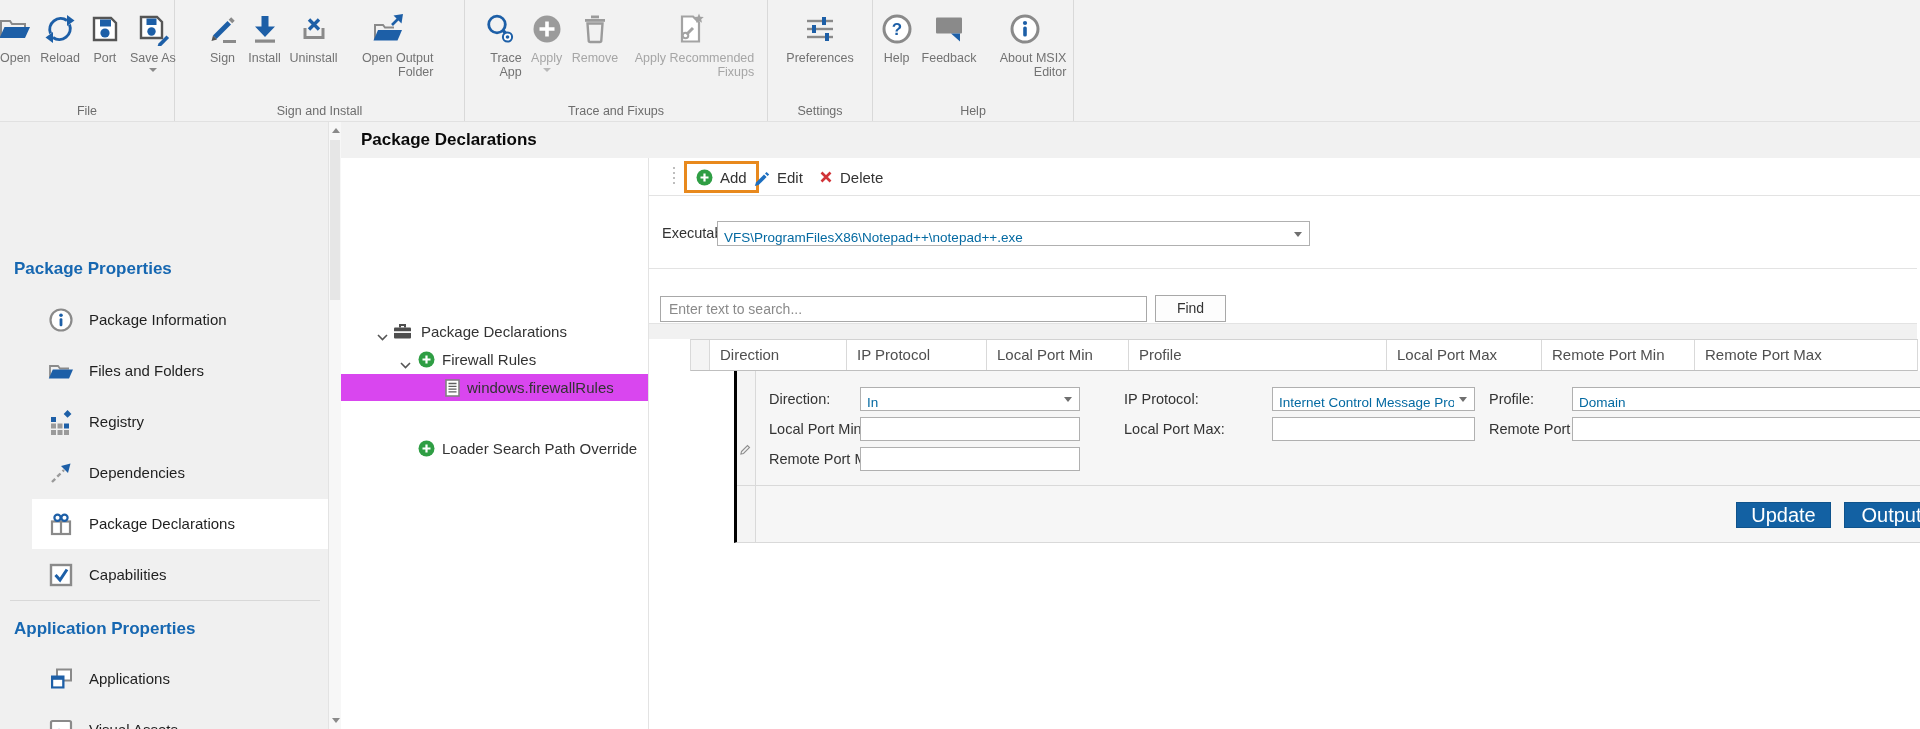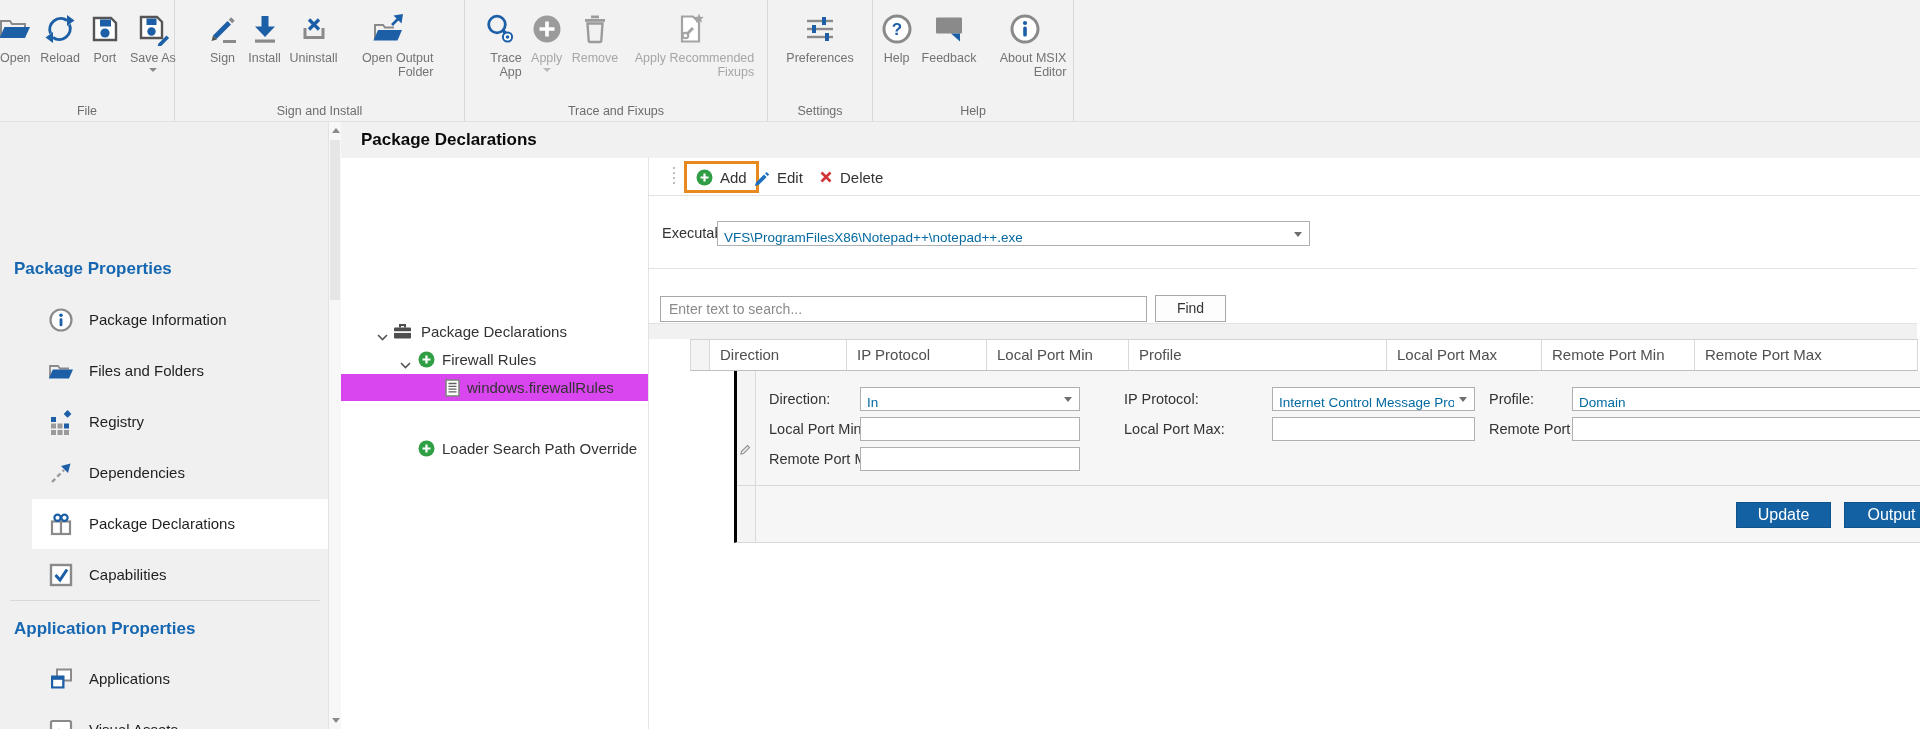--- a/index.html
+++ b/index.html
@@ -63,21 +63,21 @@
   #gridheader{position:absolute;left:41px;top:181px;width:1228px;height:32px;background:#fff;border-top:1px solid #d2d2d2;border-bottom:1px solid #bfbfbf;border-left:1px solid #d9d9d9;border-right:1px solid #d9d9d9;box-sizing:border-box;}
   .gh-cell{position:absolute;top:0;height:30px;line-height:30px;font-size:15px;color:#4f4f4f;padding-left:10px;box-sizing:border-box;border-left:1px solid #d9d9d9;white-space:nowrap;overflow:hidden;cursor:pointer;}
   .gh-ind{position:absolute;left:0;top:0;width:18px;height:30px;background:#f4f4f4;border-right:0;}
   
   #editregion{position:absolute;left:41px;top:213px;width:1228px;height:172px;background:#f6f6f6;border-left:3px solid #000000;border-right:1px solid #d9d9d9;border-bottom:1px solid #d9d9d9;box-sizing:border-box;margin-left:44px;}
   #editregion .ind{position:absolute;left:0;top:0;bottom:0;width:18px;background:#f4f4f4;border-right:1px solid #d9d9d9;}
   .flabel{position:absolute;height:24px;line-height:24px;font-size:14.5px;color:#333;white-space:nowrap;}
   .fcombo{height:24px;}
   .finput{position:absolute;height:24px;box-sizing:border-box;border:1px solid #b0b0b0;background:#fff;font-family:"Liberation Sans",sans-serif;font-size:13.5px;color:#1e1e1e;padding:0 6px;}
   #ef-footer{position:absolute;left:0;right:0;top:114px;height:1px;background:#d9d9d9;}
-  .blue-btn{position:absolute;top:131px;width:95px;height:26px;background:#1361a3;border:1px solid #0f538c;box-sizing:border-box;color:#fff;font-size:16px;text-align:center;line-height:24px;cursor:pointer;}
+  .blue-btn{position:absolute;top:131px;width:95px;height:26px;background:#1361a3;border:1px solid #0f538c;box-sizing:border-box;color:#fff;font-size:20px;text-align:center;line-height:24px;cursor:pointer;}
 </style>
 </head>
 <body>
 
 <div id="app">
 
   <div id="ribbon">
 
     <div class="rgroup" style="left:0;width:175px">
       <div class="rbuttons">

